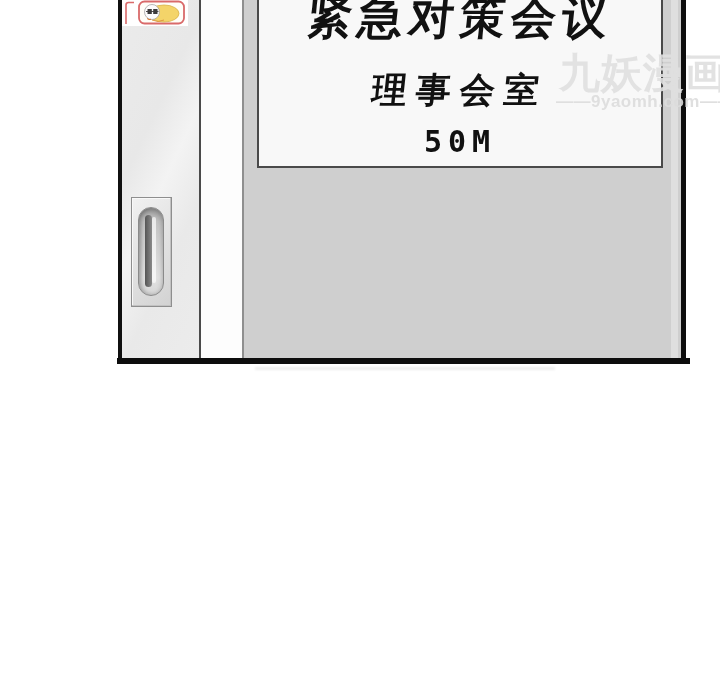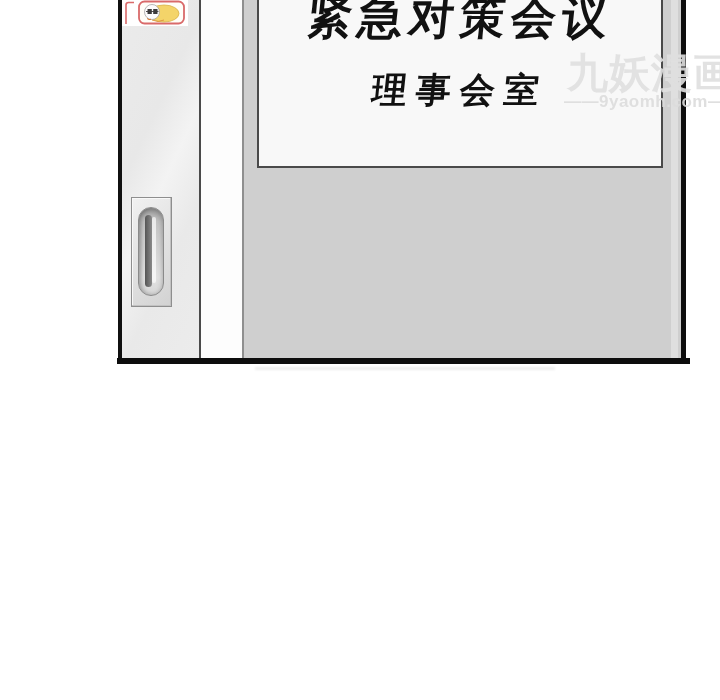--- a/index.html
+++ b/index.html
@@ -64,21 +64,21 @@
   .sign-room{
     margin-top:22px;line-height:44px;font-size:35px;font-weight:bold;color:#111;
     letter-spacing:9px;white-space:nowrap;transform:skewX(-6deg);
   }
   .sign-distance{
     margin-top:12px;line-height:36px;font-size:30px;font-weight:bold;color:#111;
     letter-spacing:6px;font-family:"DejaVu Sans Mono",monospace;
   }
 
   
-  .watermark{position:absolute;left:12px;top:0;width:592px;height:364px;pointer-events:none;z-index:10;}
+  .watermark{position:absolute;left:4px;top:0;width:592px;height:364px;pointer-events:none;z-index:10;}
   .watermark-brand{
     position:absolute;left:555px;top:46px;font-size:41px;font-weight:bold;
     color:rgba(223,223,223,0.9);letter-spacing:1px;white-space:nowrap;
   }
   .watermark-site{
     position:absolute;left:552px;top:92px;font-size:17px;font-weight:bold;
     color:rgba(220,220,220,0.9);letter-spacing:0.5px;white-space:nowrap;
   }
 </style>
 </head>
@@ -114,20 +114,21 @@
   <div class="doorway-gap"></div>
   <div class="wall-edge-line"></div>
 
   <div class="wall-panel">
     <div class="wall-light-strip"></div>
   </div>
 
   <div class="notice-sign">
     <div class="sign-title">紧急对策会议</div>
     <div class="sign-room">理事会室</div>
+    <div class="sign-distance">50M</div>
   </div>
 
   <div class="left-frame-line"></div>
   <div class="right-frame-line"></div>
   <div class="bottom-frame-line"></div>
   <div class="floor-shadow"></div>
 
   <div class="watermark">
     <div class="watermark-brand">九妖漫画</div>
     <div class="watermark-site">——9yaomh.com——</div>

